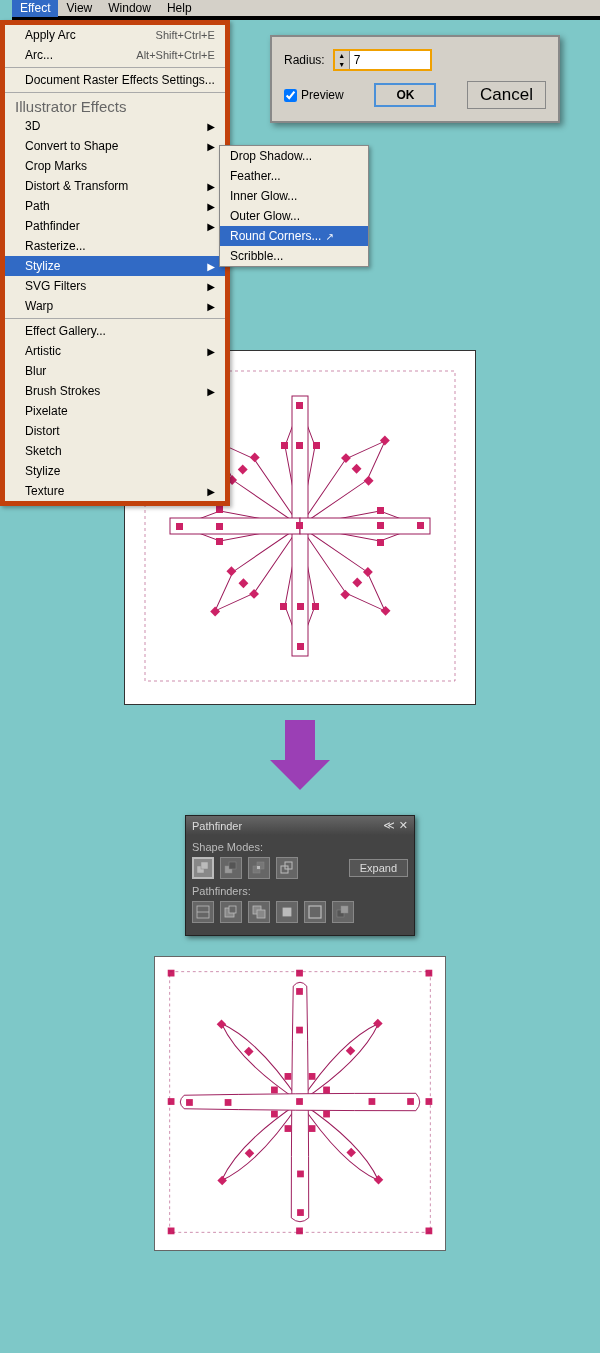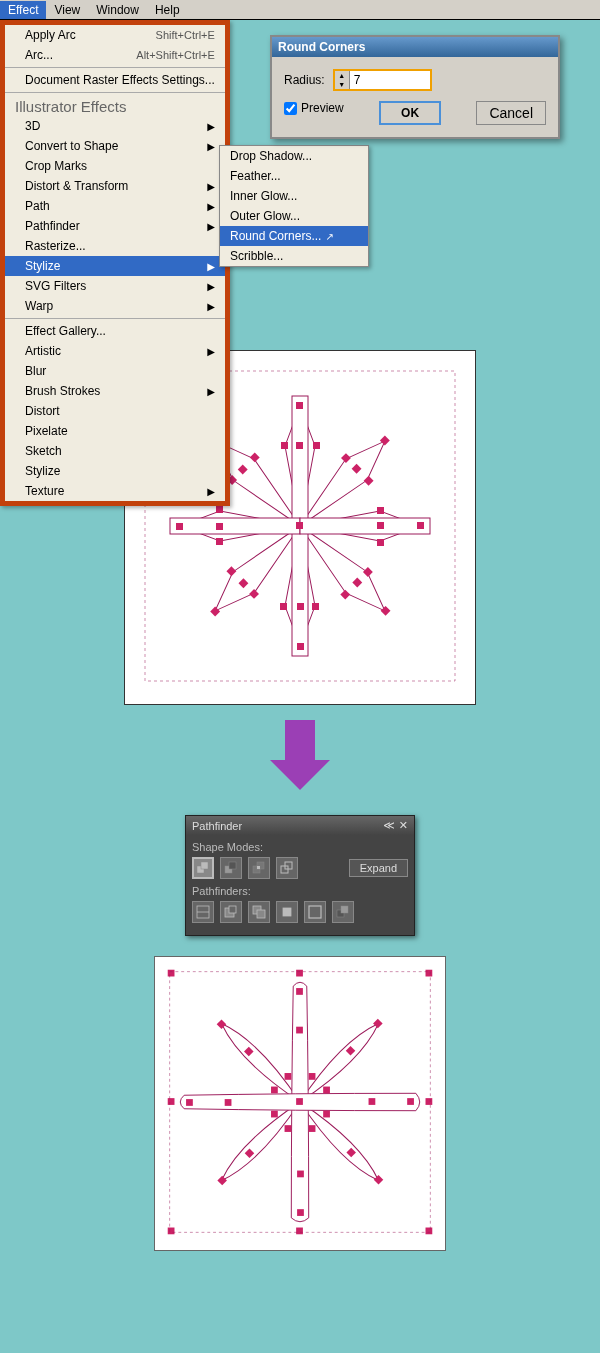--- a/index.html
+++ b/index.html
@@ -12,23 +12,24 @@
       position: relative;
       overflow-x: hidden;
     }
 
     
     .menubar {
       background: #d4d0c8;
       display: flex;
       align-items: center;
       height: 20px;
-      border-bottom: 1px solid #000000;
+      border-bottom: 4px solid #000000;
       position: relative;
       z-index: 100;
+      margin-left: 12px;
     }
     .menubar-item {
       padding: 2px 8px;
       cursor: pointer;
       font-size: 12px;
       color: #000000;
     }
     .menubar-item.active {
       background: #316ac5;
       color: #fff;
@@ -165,21 +166,21 @@
       background: #fff;
       color: #000;
     }
     .dialog-input-wrapper {
       border: 2px solid #f0a000;
       display: flex;
       align-items: center;
     }
     .dialog-buttons-row {
       display: flex;
-      align-items: flex-start;
+      align-items: center;
       justify-content: space-between;
     }
     .preview-check {
       display: flex;
       align-items: center;
       gap: 4px;
       font-size: 12px;
     }
     .btn-ok {
       background: #d4d0c8;
@@ -187,21 +188,21 @@
       padding: 3px 20px;
       cursor: pointer;
       font-size: 12px;
       font-weight: bold;
     }
     .btn-cancel {
       background: #d4d0c8;
       border: 1px solid #888;
       padding: 3px 12px;
       cursor: pointer;
-      font-size: 14px;
+      font-size: 17px;
     }
 
     
     .pathfinder-panel {
       position: relative;
       margin: 10px auto;
       width: 230px;
       background: #444;
       border: 1px solid #222;
       box-shadow: 2px 2px 5px rgba(0,0,0,0.5);
@@ -335,24 +336,24 @@
       <span class="menu-arrow">▶</span>
     </div>
     <div class="menu-item">
       <span>Blur</span>
     </div>
     <div class="menu-item">
       <span>Brush Strokes</span>
       <span class="menu-arrow">▶</span>
     </div>
     <div class="menu-item">
+      <span>Pixelate</span>
+    </div>
+    <div class="menu-item">
       <span>Distort</span>
-    </div>
-    <div class="menu-item">
-      <span>Pixelate</span>
     </div>
     <div class="menu-item">
       <span>Sketch</span>
     </div>
     <div class="menu-item">
       <span>Stylize</span>
     </div>
     <div class="menu-item">
       <span>Texture</span>
       <span class="menu-arrow">▶</span>
@@ -375,23 +376,20 @@
     <div class="submenu-item highlighted">
       <span>Round Corners...</span>
       <span style="margin-left:4px; font-size:10px;">↗</span>
     </div>
     <div class="submenu-item">
       <span>Scribble...</span>
     </div>
   </div>
 
   <div class="dialog-round-corners">
-    <div class="dialog-titlebar">
-      <span>Round Corners</span>
-    </div>
     <div class="dialog-body">
       <div class="dialog-row">
         <span class="dialog-label">Radius:</span>
         <div class="dialog-input-wrapper">
           <div class="dialog-spinner">
             <button class="spinner-btn">▲</button>
             <button class="spinner-btn">▼</button>
           </div>
           <input class="dialog-input" type="text" value="7" style="">
         </div>

